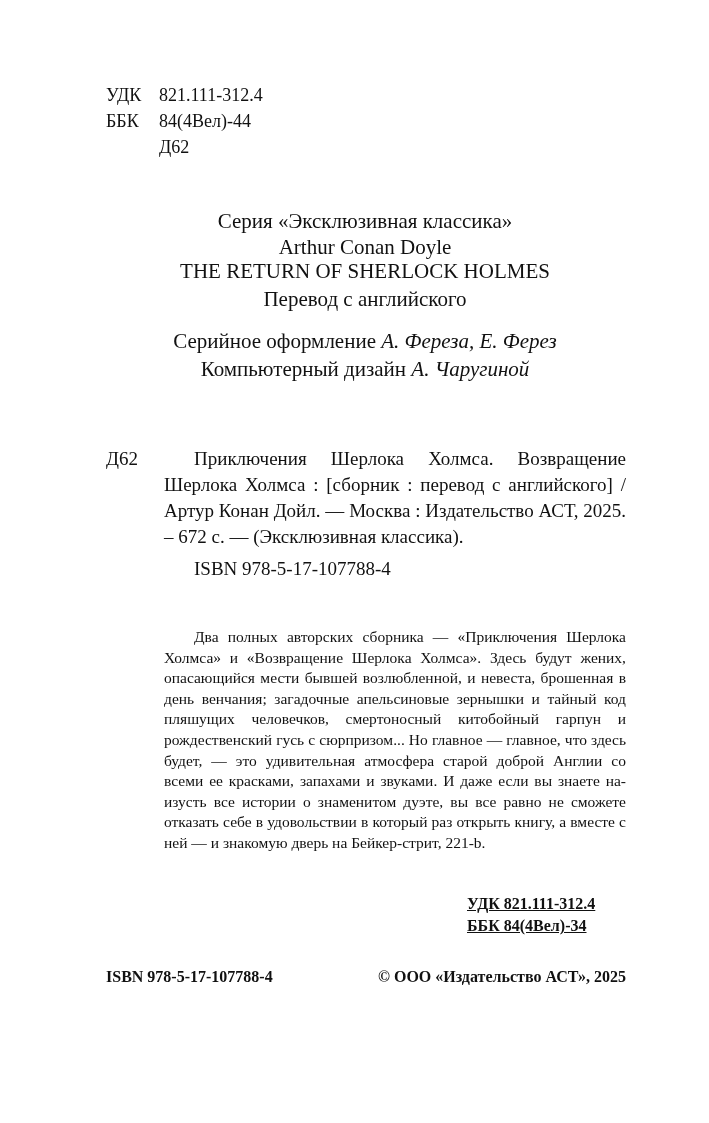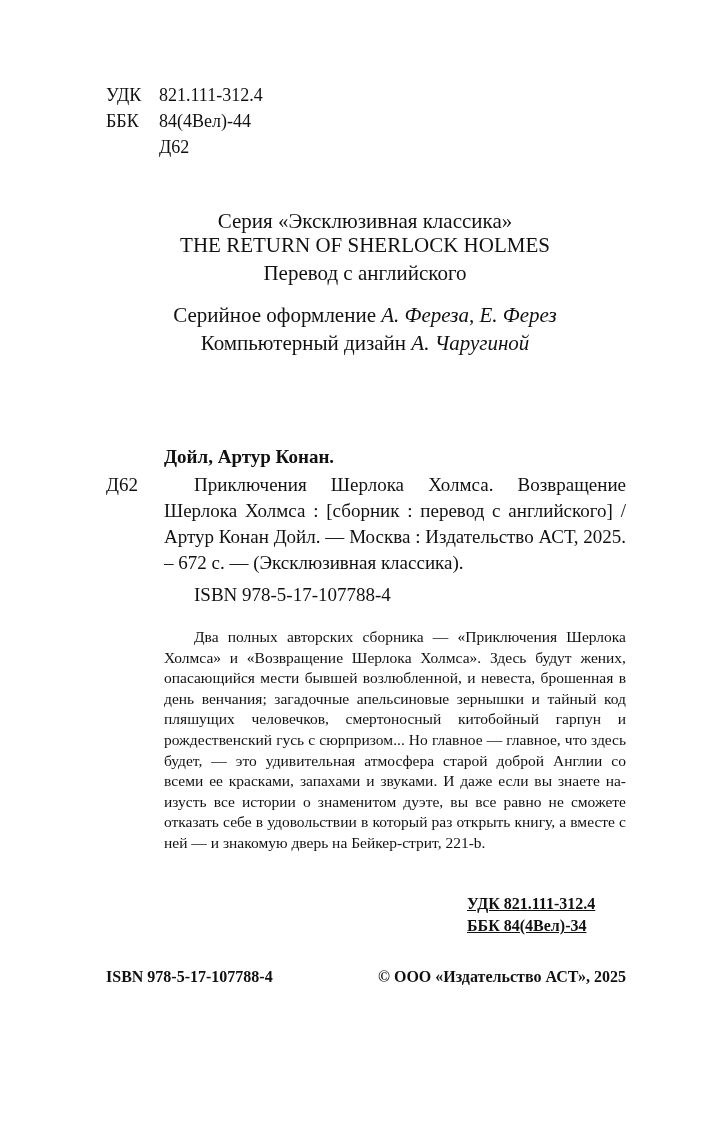--- a/index.html
+++ b/index.html
@@ -130,28 +130,28 @@
     <span class="cls-label">ББК</span>
     <span>84(4Вел)-44</span>
   </div>
   <div class="cls-row cls-indent">
     <span>Д62</span>
   </div>
 </div>
 
 <div class="abs credits">
   <div class="line series">Серия «Эксклюзивная классика»</div>
+  <div class="line author-en">Arthur Conan Doyle</div>
   <div class="line" style="line-height:22px;">THE RETURN OF SHERLOCK HOLMES</div>
   <div class="line translation">Перевод с английского</div>
   <div class="line design"><span>Серийное оформление </span><i>А. Фереза, Е. Ферез</i></div>
   <div class="line design2"><span>Компьютерный дизайн </span><i>А. Чаругиной</i></div>
 </div>
 
 <div class="abs bib">
-  <div class="bib-author">Дойл, Артур Конан.</div>
   <div class="bib-body">
     <div class="bib-code">Д62</div>
     <div class="bib-text">Приключения Шерлока Холмса. Возвра­щение Шерлока Холмса : [сборник : пере­вод с английского] / Артур Конан Дойл. — Москва : Издательство АСТ, 2025. – 672 с. — (Эксклюзивная классика).</div>
   </div>
   <div class="bib-isbn">ISBN 978-5-17-107788-4</div>
 </div>
 
 <div class="abs annotation">Два полных авторских сборника — «Приключения Шерлока Холмса» и «Возвращение Шерлока Холмса». Здесь будут жених, опасающийся мести бывшей возлюбленной, и невеста, брошенная в день венчания; загадочные апель­синовые зернышки и тайный код пляшущих человечков, смертоносный китобойный гарпун и рождественский гусь с сюрпризом... Но главное — главное, что здесь будет, — это удивительная атмосфера старой доброй Англии со всеми ее красками, запахами и звуками. И даже если вы знаете на­изусть все истории о знаменитом дуэте, вы все равно не смо­жете отказать себе в удовольствии в который раз открыть книгу, а вместе с ней — и знакомую дверь на Бейкер-стрит, 221-b.</div>
 
 <div class="abs bottom-codes">

